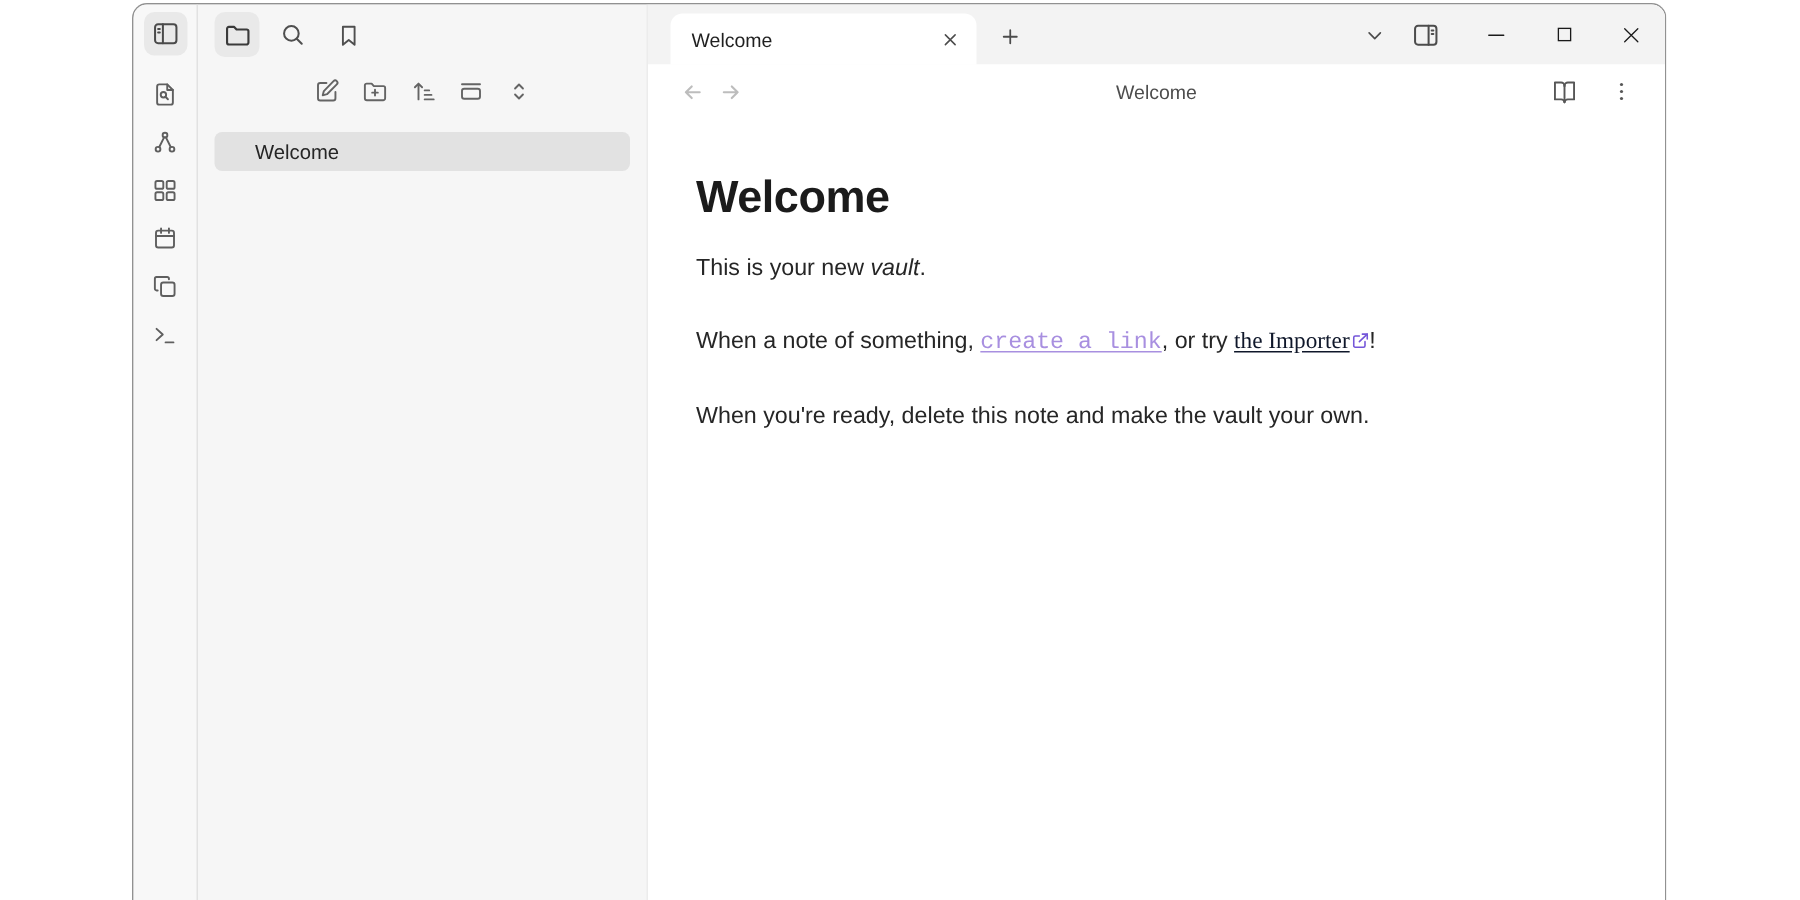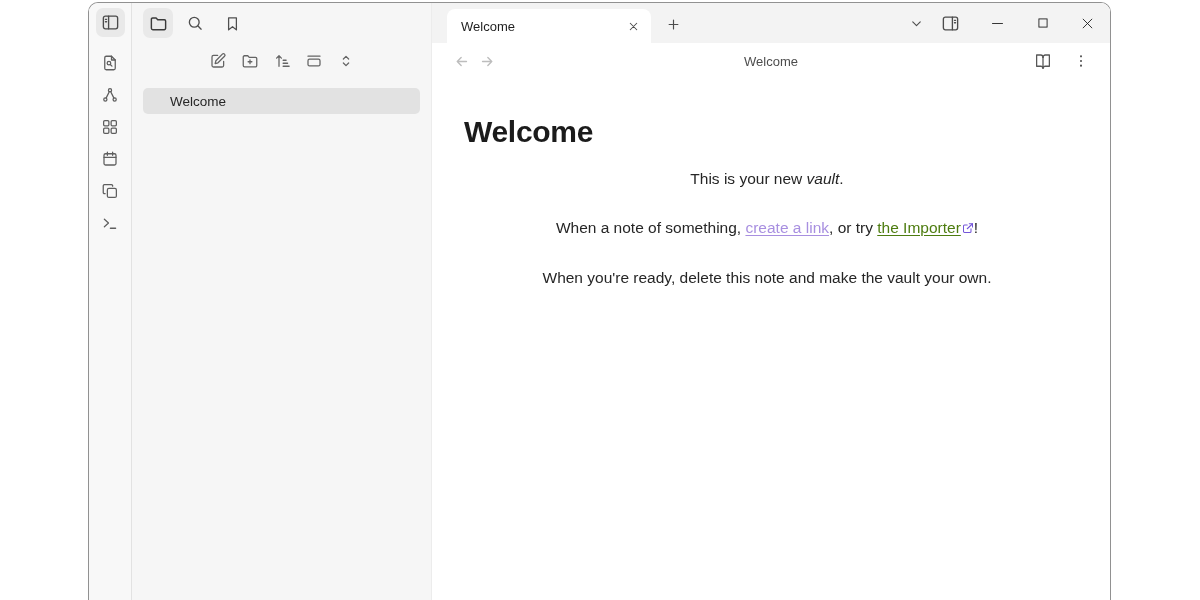--- a/index.html
+++ b/index.html
@@ -100,25 +100,25 @@
   }
   .header-right{ margin-left:auto; display:flex; align-items:center; gap:12px; z-index:1; }
   .header-icon-btn{
     width:26px; height:26px; display:flex; align-items:center; justify-content:center;
     color:#575757; cursor:pointer;
   }
 
   .note-body{ padding:36px 40px 0 32px; overflow:hidden; }
   .note-h1{ font-size:30px; font-weight:700; color:#1b1b1b; margin-bottom:20px;
             letter-spacing:-0.3px; }
-  .note-p{ font-size:15.5px; color:#262626; line-height:1.3; margin-bottom:29px;text-align:center; }
+  .note-p{ font-size:15.5px; color:#262626; line-height:1.3; margin-bottom:29px; }
   .link-unresolved{ color:#a88fe0; text-decoration:underline; text-underline-offset:2px;
-                    cursor:pointer; }
-  .link-external{ color:#4d7c0f; text-decoration:underline; text-underline-offset:2px;
-                  cursor:pointer; }
+                    cursor:pointer;font-family:Liberation Mono, monospace; }
+  .link-external{ color:#0f172a; text-decoration:underline; text-underline-offset:2px;
+                  cursor:pointer;font-family:Liberation Serif, serif; }
   .ext-icon{ display:inline-block; vertical-align:-1px; margin-left:1px; color:#7456d9; }
 
   .ic{ display:block; }
 </style>
 </head>
 <body>
 
 <div class="app-window">
 
   <div class="ribbon">

